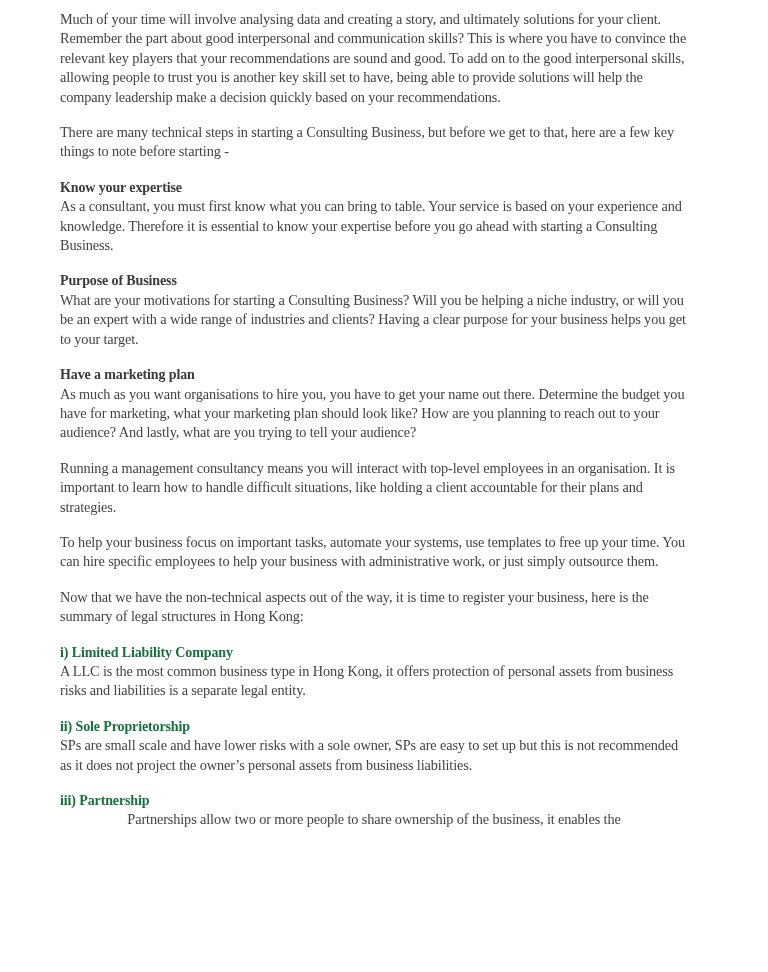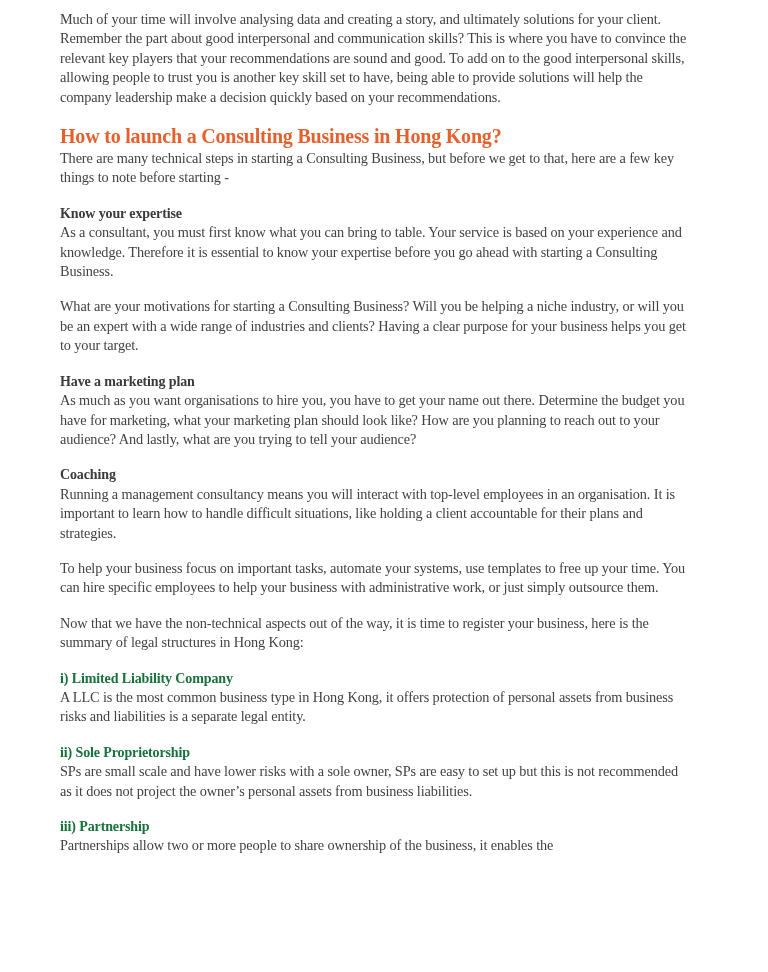--- a/index.html
+++ b/index.html
@@ -51,49 +51,48 @@
   }
   .legal-title {
     font-size: 14px;
     line-height: 19.4px;
     letter-spacing: -0.12px;
     font-weight: bold;
     color: var(--subheading-green);
     margin: 0;
   }
   .section-body { margin-top: 0; }
-  .last { margin-bottom: 1px; }
+  .last { margin-bottom: 1px; text-align: center; }
 </style>
 </head>
 <body>
 
 <div class="page">
 
   <p class="body-text">Much of your time will involve analysing data and creating a story, and ultimately solutions for your client. Remember the part about good interpersonal and communication skills? This is where you have to convince the relevant key players that your recommendations are sound and good. To add on to the good interpersonal skills, allowing people to trust you is another key skill set to have, being able to provide solutions will help the company leadership make a decision quickly based on your recommendations.</p>
 
-  <h2 class="main-heading">How to launch a Consulting Business in Hong Kong?</h2>
 
   <p class="body-text lead-paragraph">There are many technical steps in starting a Consulting Business, but before we get to that, here are a few key things to note before starting -</p>
 
   <div class="section">
     <h3 class="section-title">Know your expertise</h3>
     <p class="body-text section-body">As a consultant, you must first know what you can bring to table. Your service is based on your experience and knowledge. Therefore it is essential to know your expertise before you go ahead with starting a Consulting Business.</p>
   </div>
 
   <div class="section">
+    <h3 class="section-title">Purpose of Business</h3>
     <p class="body-text section-body">What are your motivations for starting a Consulting Business? Will you be helping a niche industry, or will you be an expert with a wide range of industries and clients? Having a clear purpose for your business helps you get to your target.</p>
   </div>
 
   <div class="section">
     <h3 class="section-title">Have a marketing plan</h3>
     <p class="body-text section-body">As much as you want organisations to hire you, you have to get your name out there. Determine the budget you have for marketing, what your marketing plan should look like? How are you planning to reach out to your audience? And lastly, what are you trying to tell your audience?</p>
   </div>
 
   <div class="section">
-    <h3 class="section-title">Coaching</h3>
     <p class="body-text section-body">Running a management consultancy means you will interact with top-level employees in an organisation. It is important to learn how to handle difficult situations, like holding a client accountable for their plans and strategies.</p>
   </div>
 
   <div class="section">
     <p class="body-text section-body">To help your business focus on important tasks, automate your systems, use templates to free up your time. You can hire specific employees to help your business with administrative work, or just simply outsource them.</p>
   </div>
 
   <p class="body-text">Now that we have the non-technical aspects out of the way, it is time to register your business, here is the summary of legal structures in Hong Kong:</p>
 
   <div class="section">

